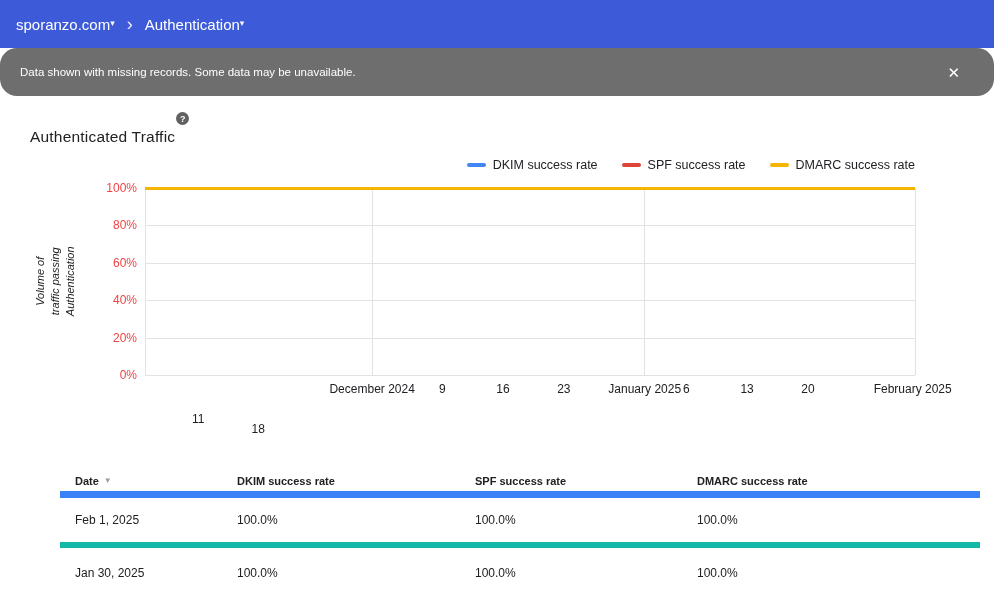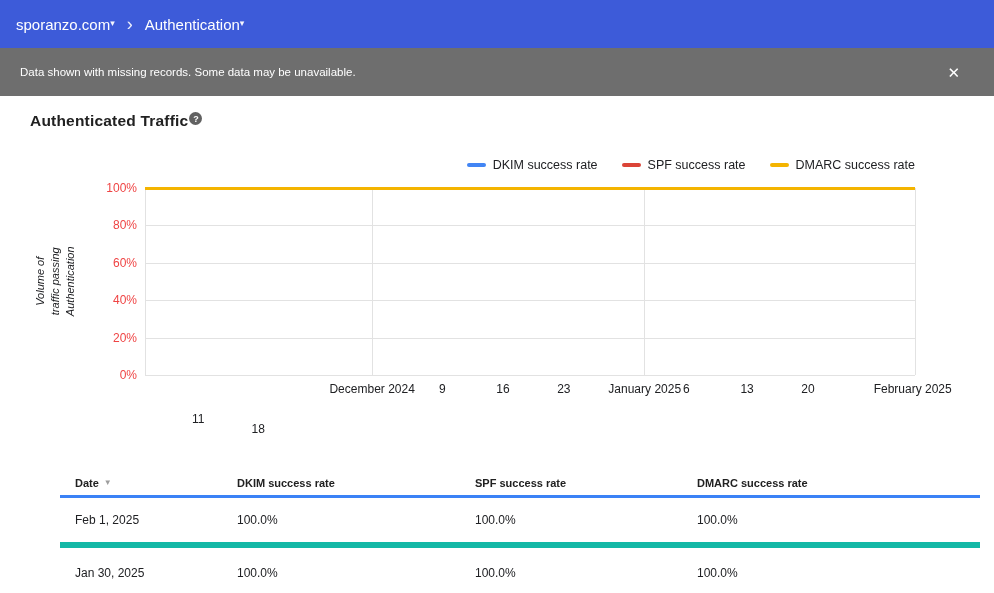--- a/index.html
+++ b/index.html
@@ -10,21 +10,21 @@
   .nav-item { display: flex; align-items: flex-start; gap: 0; font-size: 15px; cursor: pointer; }
   .nav-item .caret { font-size: 9px; opacity: .95; margin-top: 2px; }
   .nav-sep { font-size: 18px; margin: 0 12px; opacity: .9; }
 
   .banner { position: absolute; top: 48px; left: 0; width: 100%; height: 48px; display: flex; align-items: center; color: #fff; padding: 0 34px 0 20px; font-size: 11.5px; }
   .banner-close { margin-left: auto; font-size: 15px; line-height: 1; cursor: pointer; }
 
   .main { position: absolute; top: 96px; left: 0; width: 994px; height: 497px; background: #fff; }
 
   .title-row { position: absolute; top: 16px; left: 30px; display: flex; align-items: flex-start; }
-  .page-title { font-size: 15.5px; font-weight: 700; color: #212121; letter-spacing: .2px; }
+  .page-title { font-size: 15.5px; font-weight: 400; color: #212121; letter-spacing: .2px; margin-top: 16px; }
   .help-icon { width: 13px; height: 13px; border-radius: 50%; background: #616161; color: #fff; font-size: 9px; font-weight: 700; display: flex; align-items: center; justify-content: center; margin-left: 1px; cursor: pointer; }
 
   .legend { position: absolute; top: 61px; left: 145px; width: 770px; height: 16px; display: flex; justify-content: flex-end; align-items: center; gap: 24px; }
   .legend-item { display: flex; align-items: center; gap: 7px; font-size: 12.5px; color: #202124; }
   .legend-swatch { width: 19px; height: 4px; border-radius: 2px; display: inline-block; }
 
   .y-title { position: absolute; left: 38px; top: 92px; width: 34px; height: 187px; display: flex; align-items: center; justify-content: center; }
   .y-title span { transform: rotate(-90deg); width: 170px; text-align: center; font-size: 11px; font-style: italic; color: #202124; line-height: 1.35; }
 
   .yticks { position: absolute; left: 90px; top: 92px; width: 47px; height: 187px; }
@@ -32,21 +32,21 @@
 
   .plot { position: absolute; left: 145px; top: 92px; width: 770px; height: 187px; }
   .hgrid { position: absolute; left: 0; width: 100%; height: 1px; background: #E2E2E2; }
   .vgrid { position: absolute; top: 0; height: 100%; width: 1px; background: #E2E2E2; }
   .series-line { position: absolute; left: 0; width: 100%; height: 3px; }
 
   .xticks { position: absolute; left: 145px; top: 286px; width: 770px; height: 16px; }
   .xtick { position: absolute; transform: translateX(-50%); font-size: 12px; color: #202124; white-space: nowrap; }
 
   .table { position: absolute; left: 60px; top: 374px; width: 920px; }
-  .thead { display: grid; grid-template-columns: 162px 238px 222px 1fr; padding-left: 15px; height: 28px; align-items: center; border-bottom: 3px solid #3b82f6; }
+  .thead { display: grid; grid-template-columns: 162px 238px 222px 1fr; padding-left: 15px; height: 28px; align-items: center; border-bottom: 7px solid #3b82f6; }
   .th { font-size: 11px; font-weight: 700; color: #212121; display: flex; align-items: center; gap: 5px; cursor: pointer; }
   .sort-icon { font-size: 8px; color: #9E9E9E; }
   .tr { display: grid; grid-template-columns: 162px 238px 222px 1fr; padding-left: 15px; height: 50px; align-items: center; border-bottom: 6px solid #14b8a6; }
   .tr:last-child { border-bottom: none; }
   .td { font-size: 12px; color: #202124; }
 </style>
 </head>
 <body>
 
 <header class="topbar" style="background: rgb(61, 91, 217);">
@@ -54,21 +54,21 @@
     <span>sporanzo.com</span>
     <span class="caret">▾</span>
   </div>
   <span class="nav-sep">›</span>
   <div class="nav-item">
     <span>Authentication</span>
     <span class="caret">▾</span>
   </div>
 </header>
 
-<div class="banner" style="background: rgb(110, 110, 110);">
+<div class="banner" style="background: rgb(110, 110, 110); border-radius: 17px;">
   <span>Data shown with missing records. Some data may be unavailable.</span>
   <span class="banner-close">✕</span>
 </div>
 
 <main class="main">
   <div class="title-row">
     <span class="page-title">Authenticated Traffic</span>
     <span class="help-icon">?</span>
   </div>
 

